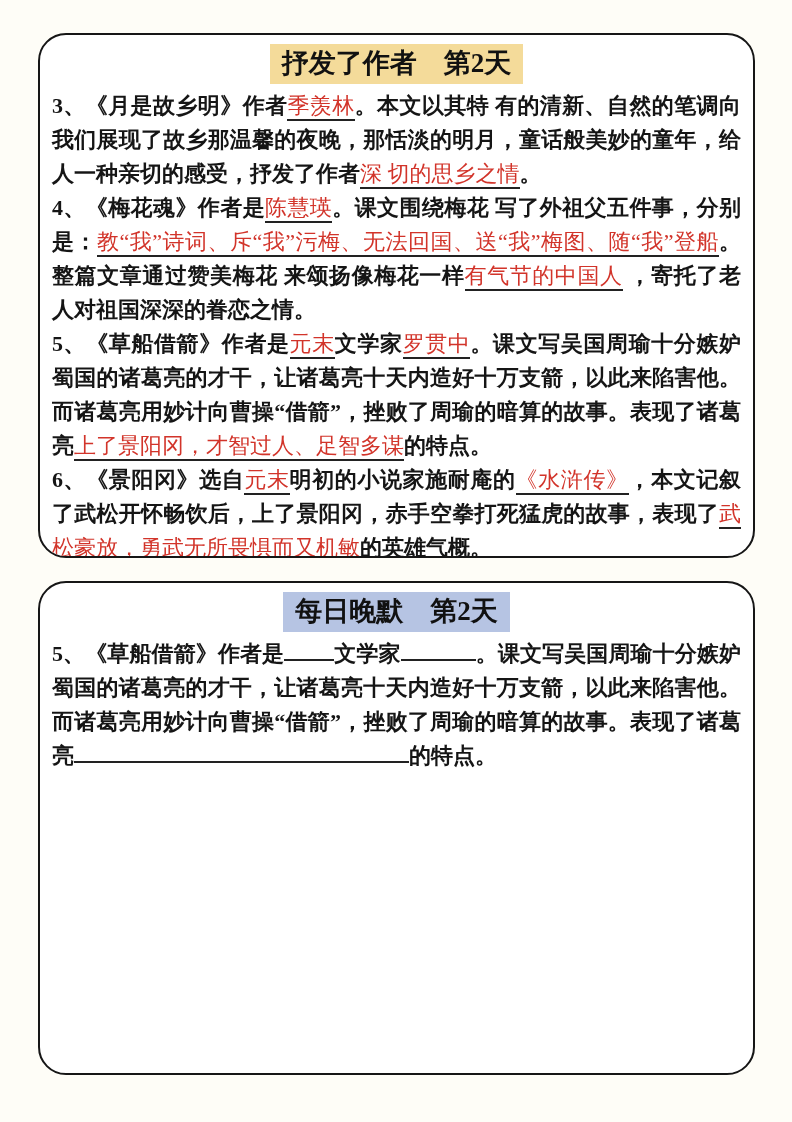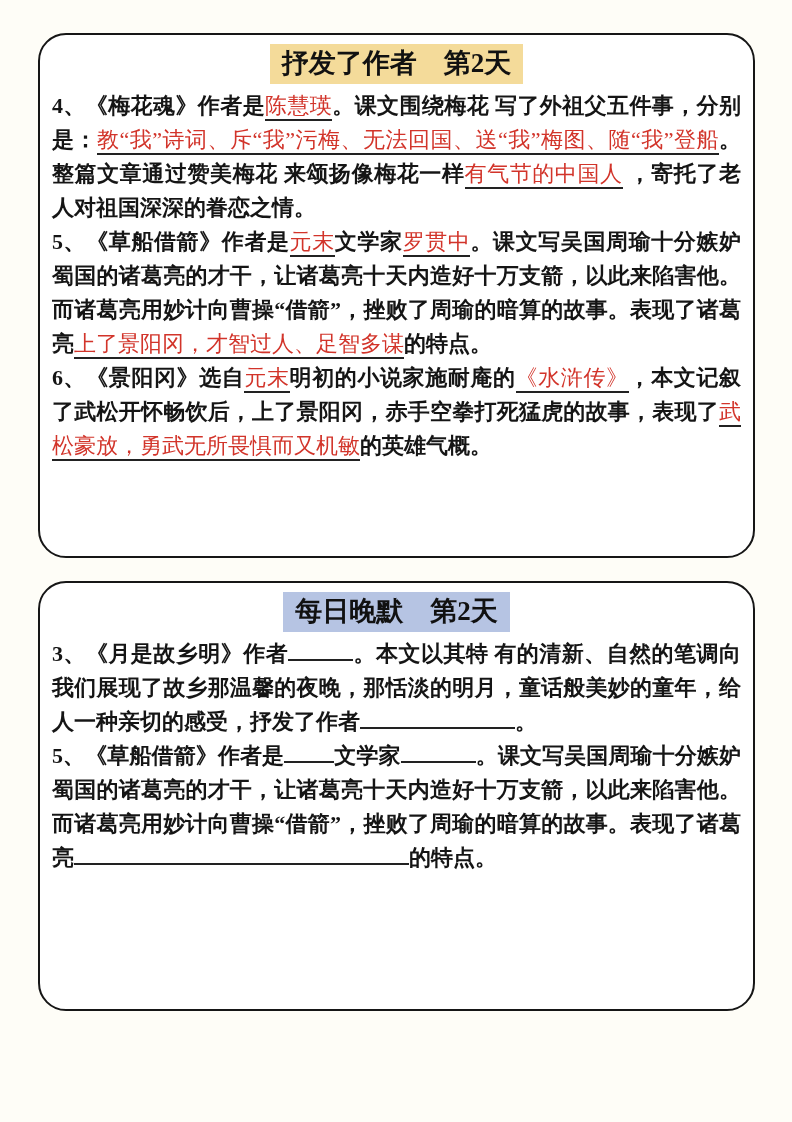--- a/index.html
+++ b/index.html
@@ -21,21 +21,21 @@
     left: 38px;
     width: 717px;
     background: #ffffff;
     border: 2.5px solid #161616;
     border-radius: 28px;
     box-sizing: border-box;
     padding: 7px 12px 0 12px;
     overflow: hidden;
   }
   .panel.morning { top: 33px;  height: 525px; }
-  .panel.evening { top: 581px; height: 430px; }
+  .panel.evening { top: 581px; height: 494px; }
   .panel-title-row { text-align: center; margin: 2px 0 5px 0; }
   .panel-title {
     display: inline-block;
     font-size: 27px;
     font-weight: 700;
     color: #111;
     padding: 1px 12px 3px 12px;
   }
   .para {
     font-size: 22px;
@@ -71,27 +71,27 @@
 </style>
 </head>
 <body>
 
 <div class="page">
 
   <div class="panel morning">
     <div class="panel-title-row">
       <span class="panel-title" style="background-color: rgb(244, 219, 154);">抒发了作者　第2天</span>
     </div>
+    <p class="para"><span>3、《月是故乡明》作者</span><span class="answer">季羡林</span><span>。本文以其特 有的清新、自然的笔调向我们展现了故乡那温馨的夜晚，那恬淡的明月，童话般美妙的童年，给人一种亲切的感受，抒发了作者</span><span class="answer">深 切的思乡之情</span><span>。</span></p>
     <p class="para"><span>4、《梅花魂》作者是</span><span class="answer">陈慧瑛</span><span>。课文围绕梅花 写了外祖父五件事，分别是：</span><span class="answer">教“我”诗词、斥“我”污梅、无法回国、送“我”梅图、随“我”登船</span><span>。整篇文章通过赞美梅花 来颂扬像梅花一样</span><span class="answer">有气节的中国人</span><span> ，寄托了老人对祖国深深的眷恋之情。</span></p>
     <p class="para"><span>5、《草船借箭》作者是</span><span class="answer">元末</span><span>文学家</span><span class="answer">罗贯中</span><span>。课文写吴国周瑜十分嫉妒蜀国的诸葛亮的才干，让诸葛亮十天内造好十万支箭，以此来陷害他。而诸葛亮用妙计向曹操“借箭”，挫败了周瑜的暗算的故事。表现了诸葛亮</span><span class="answer">上了景阳冈，才智过人、足智多谋</span><span>的特点。</span></p>
     <p class="para"><span>6、《景阳冈》选自</span><span class="answer">元末</span><span>明初的小说家施耐庵的</span><span class="answer">《水浒传》</span><span>，本文记叙了武松开怀畅饮后，上了景阳冈，赤手空拳打死猛虎的故事，表现了</span><span class="answer">武松豪放，勇武无所畏惧而又机敏</span><span>的英雄气概。</span></p>
   </div>
 
   <div class="panel evening">
     <div class="panel-title-row">
       <span class="panel-title" style="background-color: rgb(182, 196, 227);">每日晚默　第2天</span>
     </div>
-    <p class="para"><span>3、《月是故乡明》作者</span><span class="blank" style="width: 65px;"></span><span>。本文以其特 有的清新、自然的笔调向我们展现了故乡那温馨的夜晚，那恬淡的明月，童话般美妙的童年，给人一种亲切的感受，抒发了作者</span><span class="blank" style="width: 155px;"></span><span>。</span></p>
     <p class="para"><span>5、《草船借箭》作者是</span><span class="blank" style="width: 50px;"></span><span>文学家</span><span class="blank" style="width: 75px;"></span><span>。课文写吴国周瑜十分嫉妒蜀国的诸葛亮的才干，让诸葛亮十天内造好十万支箭，以此来陷害他。而诸葛亮用妙计向曹操“借箭”，挫败了周瑜的暗算的故事。表现了诸葛亮</span><span class="blank" style="width: 335px;"></span><span>的特点。</span></p>
   </div>
 
 
 </div>
 
 </body></html>

